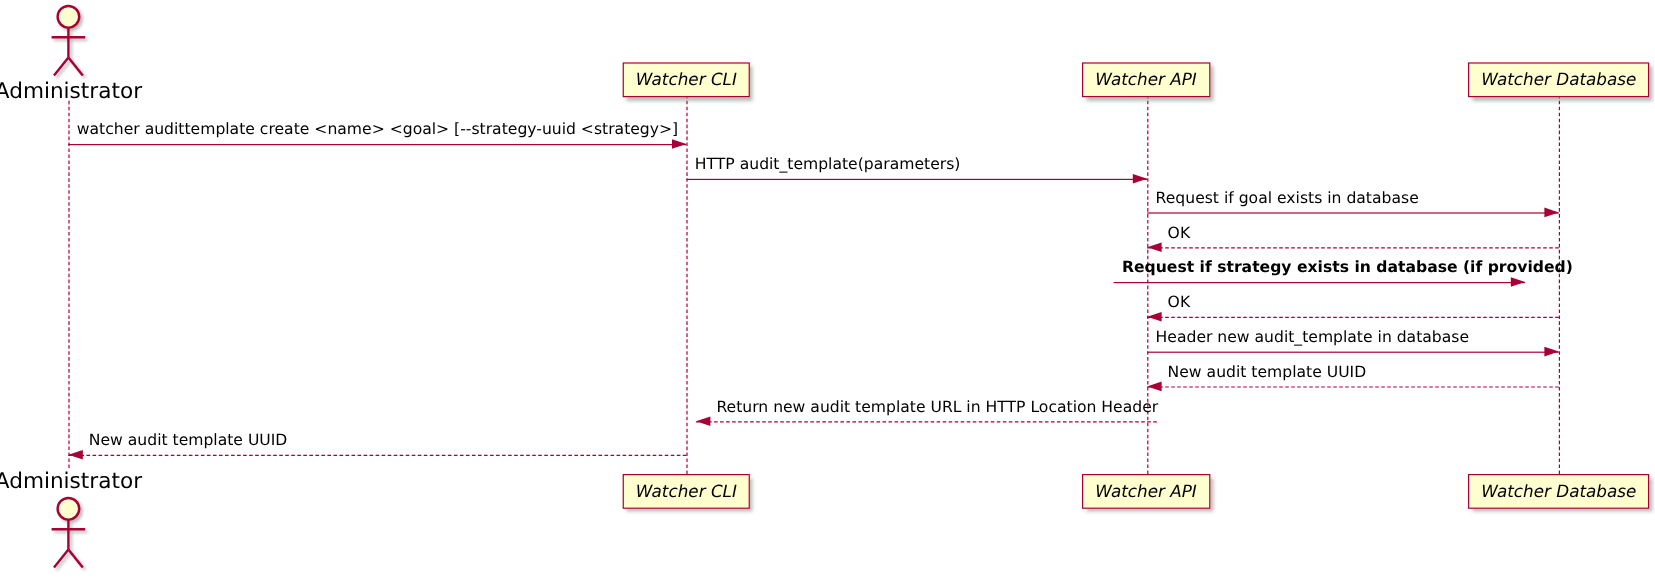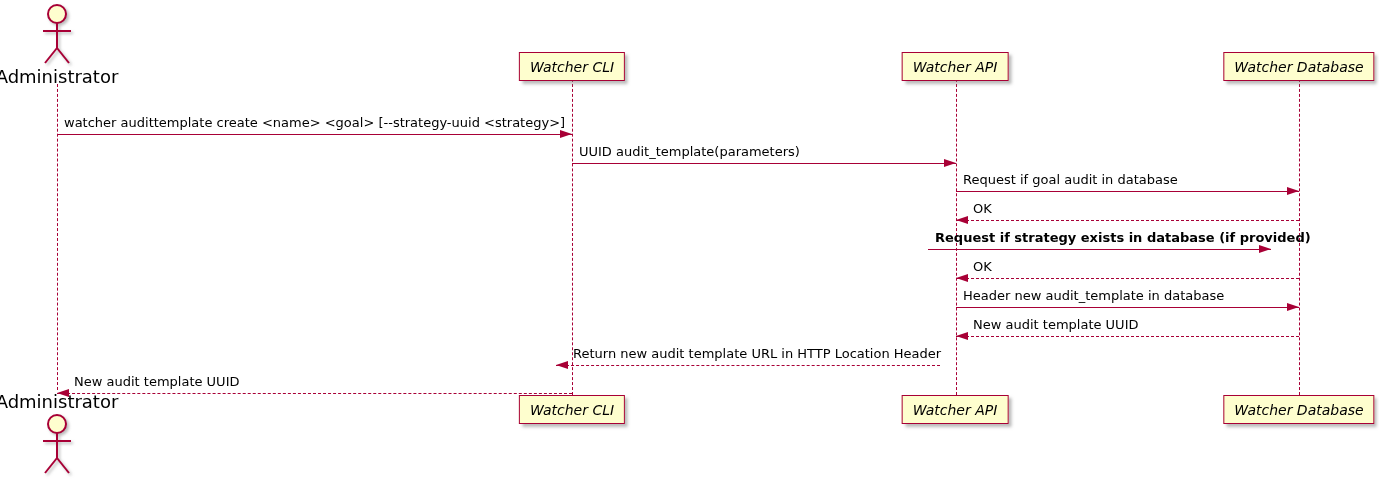--- a/index.html
+++ b/index.html
@@ -26,21 +26,21 @@
 
   
   .actor-label{
     position:absolute;color:var(--txt);font-size:18px;white-space:nowrap;
     text-align:center;transform:translateX(-50%);
   }
   .actor-figure{position:absolute;filter:drop-shadow(2.5px 2.5px 1.5px rgba(130,130,130,0.55));}
 
   
   .msg{position:absolute;font-size:13px;color:var(--txt);}
-  .msg .lbl{white-space:nowrap;margin:16px 0 3px 7px;line-height:16px;}
+  .msg .lbl{white-space:nowrap;margin:2px 0 3px 7px;line-height:16px;}
   .msg.left .lbl{margin-left:17px;}
   .msg .line{height:0;border-top:1.2px solid var(--line);position:relative;}
   .msg.dashed .line{border-top:1.2px dashed var(--line);}
   .msg .line::after{
     content:'';position:absolute;top:-5px;width:0;height:0;
     border-top:4.5px solid transparent;border-bottom:4.5px solid transparent;
   }
   .msg.right .line::after{right:0;border-left:12px solid var(--line);}
   .msg.left .line::after{left:0;border-right:12px solid var(--line);}
 </style>
@@ -66,26 +66,26 @@
   <div class="pbox" style="left:572px;top:52px;">Watcher CLI</div>
   <div class="pbox" style="left:955px;top:52px;">Watcher API</div>
   <div class="pbox" style="left:1299px;top:52px;">Watcher Database</div>
 
   <div class="msg right solid" style="left:57px;top:99px;width:515px;">
     <div class="lbl">watcher audittemplate create &lt;name&gt; &lt;goal&gt; [--strategy-uuid &lt;strategy&gt;]</div>
     <div class="line"></div>
   </div>
 
   <div class="msg right solid" style="left:572px;top:128px;width:384px;">
-    <div class="lbl">UUID audit_template(parameters)</div>
+    <div class="lbl">HTTP audit_template(parameters)</div>
     <div class="line"></div>
   </div>
 
   <div class="msg right solid" style="left:956px;top:156px;width:343px;">
-    <div class="lbl">Request if goal audit in database</div>
+    <div class="lbl">Request if goal exists in database</div>
     <div class="line"></div>
   </div>
 
   <div class="msg left dashed" style="left:956px;top:185px;width:343px;">
     <div class="lbl">OK</div>
     <div class="line"></div>
   </div>
 
   <div class="msg right solid" style="left:928px;top:214px;width:343px;font-weight:bold;">
     <div class="lbl">Request if strategy exists in database (if provided)</div>
@@ -100,21 +100,21 @@
   <div class="msg right solid" style="left:956px;top:272px;width:343px;">
     <div class="lbl">Header new audit_template in database</div>
     <div class="line"></div>
   </div>
 
   <div class="msg left dashed" style="left:956px;top:301px;width:343px;">
     <div class="lbl">New audit template UUID</div>
     <div class="line"></div>
   </div>
 
-  <div class="msg left dashed" style="left:556px;top:330px;width:384px;">
+  <div class="msg left dashed" style="left:580px;top:330px;width:384px;">
     <div class="lbl">Return new audit template URL in HTTP Location Header</div>
     <div class="line"></div>
   </div>
 
   <div class="msg left dashed" style="left:57px;top:358px;width:515px;">
     <div class="lbl">New audit template UUID</div>
     <div class="line"></div>
   </div>
 
   <div class="actor-label" style="left:57px;top:391px;">Administrator</div>

